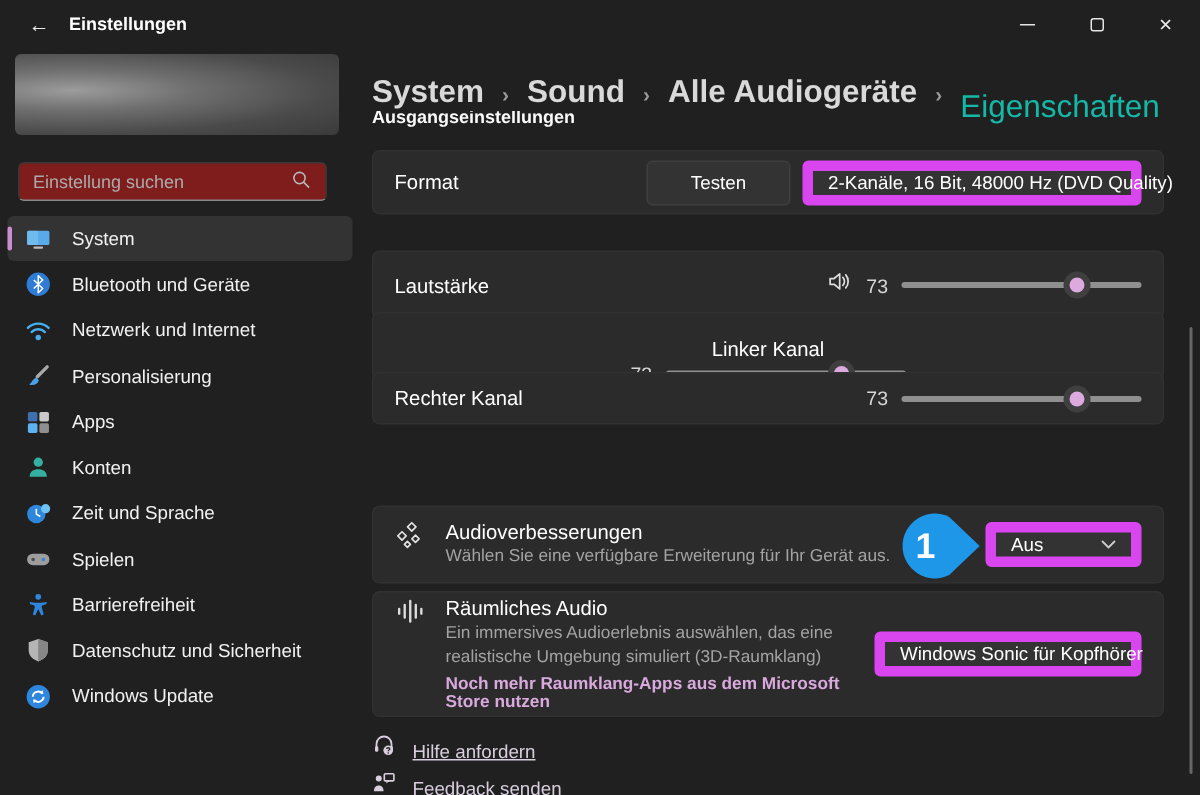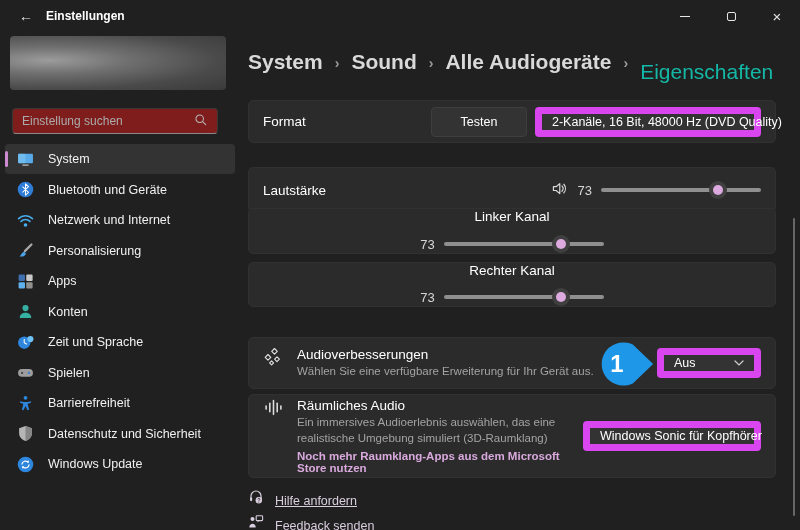--- a/index.html
+++ b/index.html
@@ -41,21 +41,21 @@
   .main { position:absolute; left:240px; top:32px; right:0; bottom:0; }
   .breadcrumb { position:absolute; left:8px; top:8px; display:flex; align-items:center; gap:12px;
     font-size:21px; font-weight:600; color:#d9d9d9; white-space:nowrap; }
   .crumb-current { color:#14b8a6; font-weight:400;margin-top:20px; }
   .crumb-sep { font-size:14px; color:#9a9a9a; padding-top:2px; }
   .section-heading { position:absolute; left:8px; top:42px; height:14px; overflow:hidden;
     font-size:12px; font-weight:700; color:#fafafa; }
   .section-heading > span { display:block; margin-top:-4px; line-height:16px; }
 
   .card { position:absolute; left:8px; width:528px; background:#2b2b2b; border:1px solid #313131;
-    border-radius:5px; display:flex; align-items:center; justify-content:space-between; padding:0 14px; }
+    border-radius:5px; display:flex; align-items:center; justify-content:space-between; padding:16px 14px; }
   .card-label { font-size:13.5px; color:#ffffff; }
   .controls { display:flex; align-items:center; gap:8px; }
 
   .btn { width:96px; height:30px; background:#333333; border:1px solid #3e3e3e; border-radius:4px;
     display:flex; align-items:center; justify-content:center; font-size:12.5px; color:#ffffff; }
   .dropdown { height:30px; background:#333333; border:7px solid #d946ef; border-radius:4px;
     display:flex; align-items:center; justify-content:space-between; gap:10px; padding:0 10px;
     font-size:12.5px; color:#ffffff; white-space:nowrap; }
 
   .slider { position:relative; width:160px; height:18px; }
@@ -232,20 +232,23 @@
   <div class="breadcrumb">
     <span>System</span>
     <span class="crumb-sep">›</span>
     <span>Sound</span>
     <span class="crumb-sep">›</span>
     <span>Alle Audiogeräte</span>
     <span class="crumb-sep">›</span>
     <span class="crumb-current">Eigenschaften</span>
   </div>
 
+  <div class="section-heading">
+    <span>Ausgangseinstellungen</span>
+  </div>
 
   <section class="card" style="top:68px; height:43px;">
     <span class="card-label">Format</span>
     <span class="controls">
       <span class="btn">
         <span>Testen</span>
       </span>
       <span class="dropdown" style="width:226px;">
         <span>2-Kanäle, 16 Bit, 48000 Hz (DVD Quality)</span>
         <svg width="10" height="6" viewBox="0 0 10 6">
@@ -277,21 +280,21 @@
     <span class="card-label">Linker Kanal</span>
     <span class="controls" style="gap:9px;">
       <span class="slider-value">73</span>
       <span class="slider" style="--pct: 73%;">
         <span class="track"><span class="fill"></span></span>
         <span class="handle"></span>
       </span>
     </span>
   </section>
 
-  <section class="card" style="top:230px; height:45px;flex-direction:column;">
+  <section class="card" style="top:216px; height:35px;">
     <span class="card-label">Rechter Kanal</span>
     <span class="controls" style="gap:9px;">
       <span class="slider-value">73</span>
       <span class="slider" style="--pct: 73%;">
         <span class="track"><span class="fill"></span></span>
         <span class="handle"></span>
       </span>
     </span>
   </section>
 

